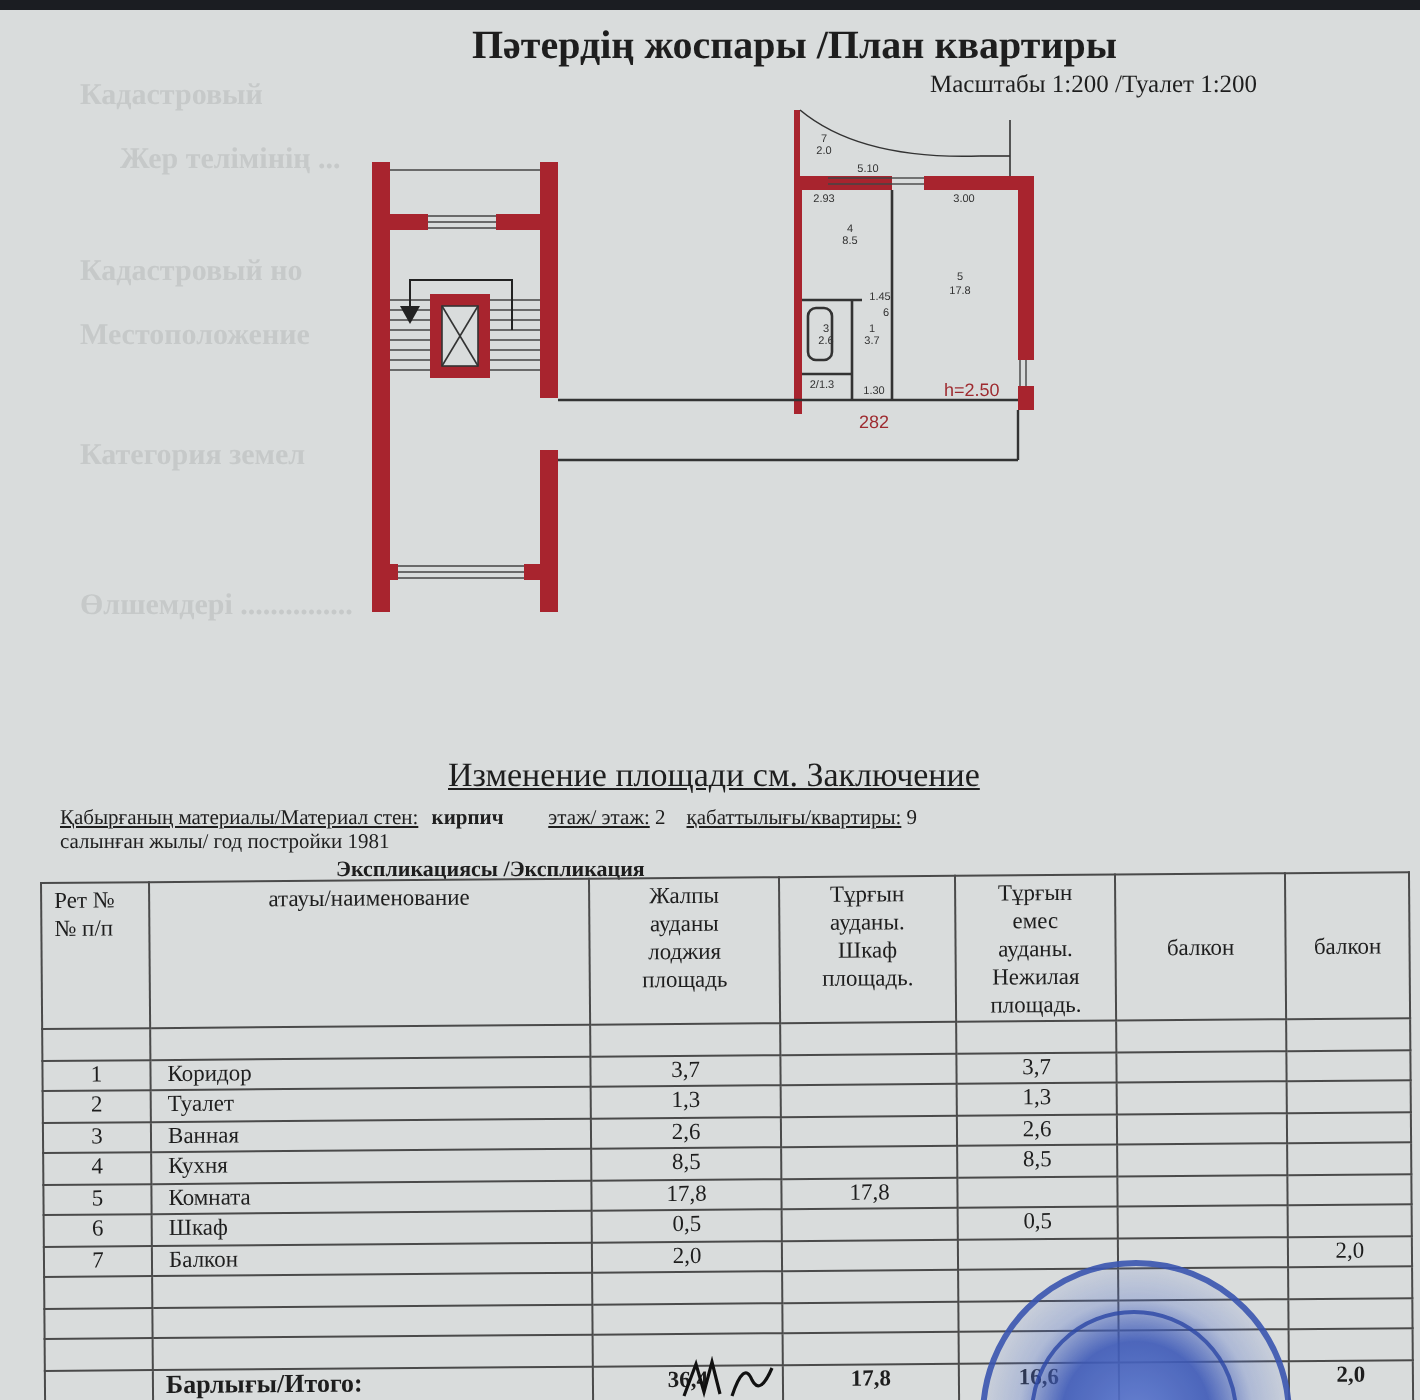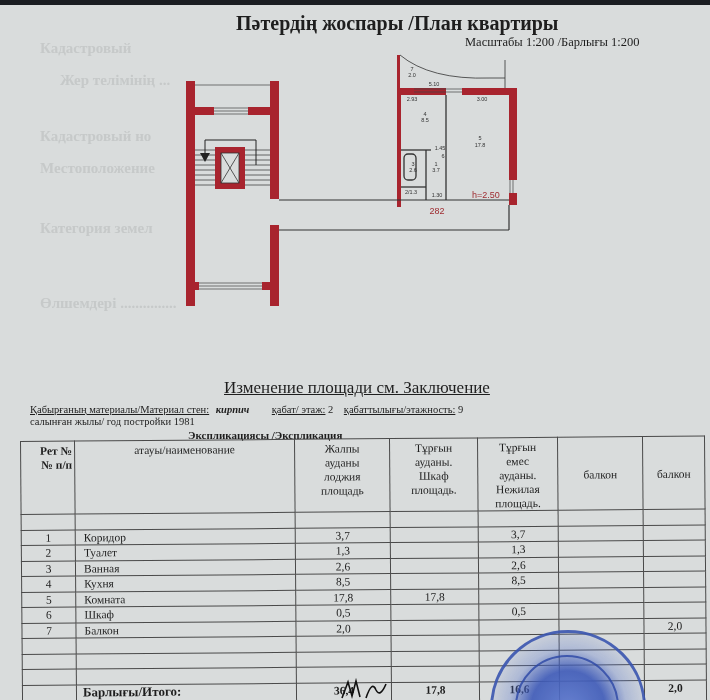--- a/index.html
+++ b/index.html
@@ -11,31 +11,31 @@
     position: relative;
   }
   .topbar { position: absolute; left: 0; top: 0; width: 710px; height: 5px; background: #1b1d22; }
   .ghost { position: absolute; color: #c6c9c9; font-size: 15px; font-weight: bold; white-space: nowrap; }
   .title { position: absolute; left: 236px; top: 12px; font-size: 20px; font-weight: bold; }
   .scale { position: absolute; left: 465px; top: 35px; font-size: 12.5px; }
   .plan { position: absolute; left: 0; top: 0; }
   .sub-title { position: absolute; left: 224px; top: 378px; font-size: 17px; text-decoration: underline; }
   .meta1 { position: absolute; left: 30px; top: 404px; font-size: 10.5px; white-space: nowrap; }
   .meta1 .u { text-decoration: underline; }
-  .meta1 b { margin: 0 4px; font-style: italic; }
+  .meta1 b { margin: 0 4px; }
   .meta2 { position: absolute; left: 30px; top: 416px; font-size: 10.5px; }
-  .expl-title { position: absolute; left: 168px; top: 429px; font-size: 11px; font-weight: bold; margin-left: 20px; }
+  .expl-title { position: absolute; left: 168px; top: 429px; font-size: 11px; font-weight: bold; }
   table.expl {
     position: absolute; left: 20px; top: 441px; width: 684px;
     border-collapse: collapse; font-size: 11.5px; table-layout: fixed;
     transform: rotate(-0.45deg); transform-origin: left top;
   }
   table.expl td, table.expl th { border: 1px solid #4a4a4a; padding: 0 2px; font-weight: normal; line-height: 14px; }
   table.expl th { vertical-align: top; text-align: center; height: 58px; padding-top: 2px; }
-  table.expl th.num { text-align: right; padding-left: 6px; font-weight: bold; }
+  table.expl th.num { text-align: left; padding-left: 6px; }
   table.expl th.mid { vertical-align: middle; }
   table.expl td { height: 14.5px; text-align: center; }
   table.expl td.name { text-align: left; padding-left: 8px; }
   table.expl tr.total td { height: 20px; font-weight: bold; vertical-align: top; }
   table.expl tr.total td.name { font-size: 13px; padding-left: 6px; }
   .stamp { position: absolute; left: 490px; top: 630px; width: 150px; height: 150px; border-radius: 50%;
     border: 3px solid #3a55b0; background: radial-gradient(circle, #5a77cf 0%, #3e5ab8 35%, rgba(80,110,200,0.35) 55%, rgba(80,110,200,0.15) 70%); opacity: 0.9; }
   .stamp-inner { position: absolute; left: 22px; top: 22px; width: 100px; height: 100px; border-radius: 50%; border: 2px solid #2f4aa8; }
   .signature { position: absolute; left: 340px; top: 678px; }
 </style>
@@ -45,21 +45,21 @@
 <div class="topbar"></div>
 
 <div class="ghost" style="left:40px;top:40px;">Кадастровый</div>
 <div class="ghost" style="left:60px;top:72px;">Жер телімінің ...</div>
 <div class="ghost" style="left:40px;top:128px;">Кадастровый но</div>
 <div class="ghost" style="left:40px;top:160px;">Местоположение</div>
 <div class="ghost" style="left:40px;top:220px;">Категория земел</div>
 <div class="ghost" style="left:40px;top:295px;">Өлшемдері ...............</div>
 
 <div class="title">Пәтердің жоспары /План квартиры</div>
-<div class="scale">Масштабы 1:200 /Барлығы 1:200</div>
+<div class="scale">Масштабы 1:200 /Туалет 1:200</div>
 
 <svg class="plan" width="710" height="320" viewBox="0 0 710 320">
   <g fill="#a8242e">
 
     <rect x="186" y="81" width="9" height="225"></rect>
     <rect x="270" y="81" width="9" height="118"></rect>
     <rect x="270" y="225" width="9" height="81"></rect>
     <rect x="186" y="107" width="28" height="8"></rect>
     <rect x="248" y="107" width="31" height="8"></rect>
     <rect x="186" y="282" width="13" height="8"></rect>
@@ -157,24 +157,24 @@
   <text x="472" y="198" font-family="Liberation Sans, sans-serif" font-size="9" fill="#9e2b30">h=2.50</text>
   <text x="437" y="214" font-family="Liberation Sans, sans-serif" font-size="9" fill="#9e2b30" text-anchor="middle">282</text>
 </svg>
 
 <div class="sub-title">Изменение площади см. Заключение</div>
 
 <div class="meta1">
   <span class="u">Қабырғаның материалы/Материал стен:</span>
   <b>кирпич</b>
   &nbsp;&nbsp;&nbsp;&nbsp;&nbsp;
-  <span class="u">қабат/ этаж:</span>
+  <span class="u">этаж/ этаж:</span>
   <span>2</span>
   &nbsp;&nbsp;
-  <span class="u">қабаттылығы/этажность:</span>
+  <span class="u">қабаттылығы/квартиры:</span>
   <span>9</span>
 </div>
 <div class="meta2">
   <span>салынған жылы/ год постройки</span>
   <span>1981</span>
 </div>
 
 <div class="expl-title">Экспликациясы /Экспликация</div>
 
 <table class="expl">

